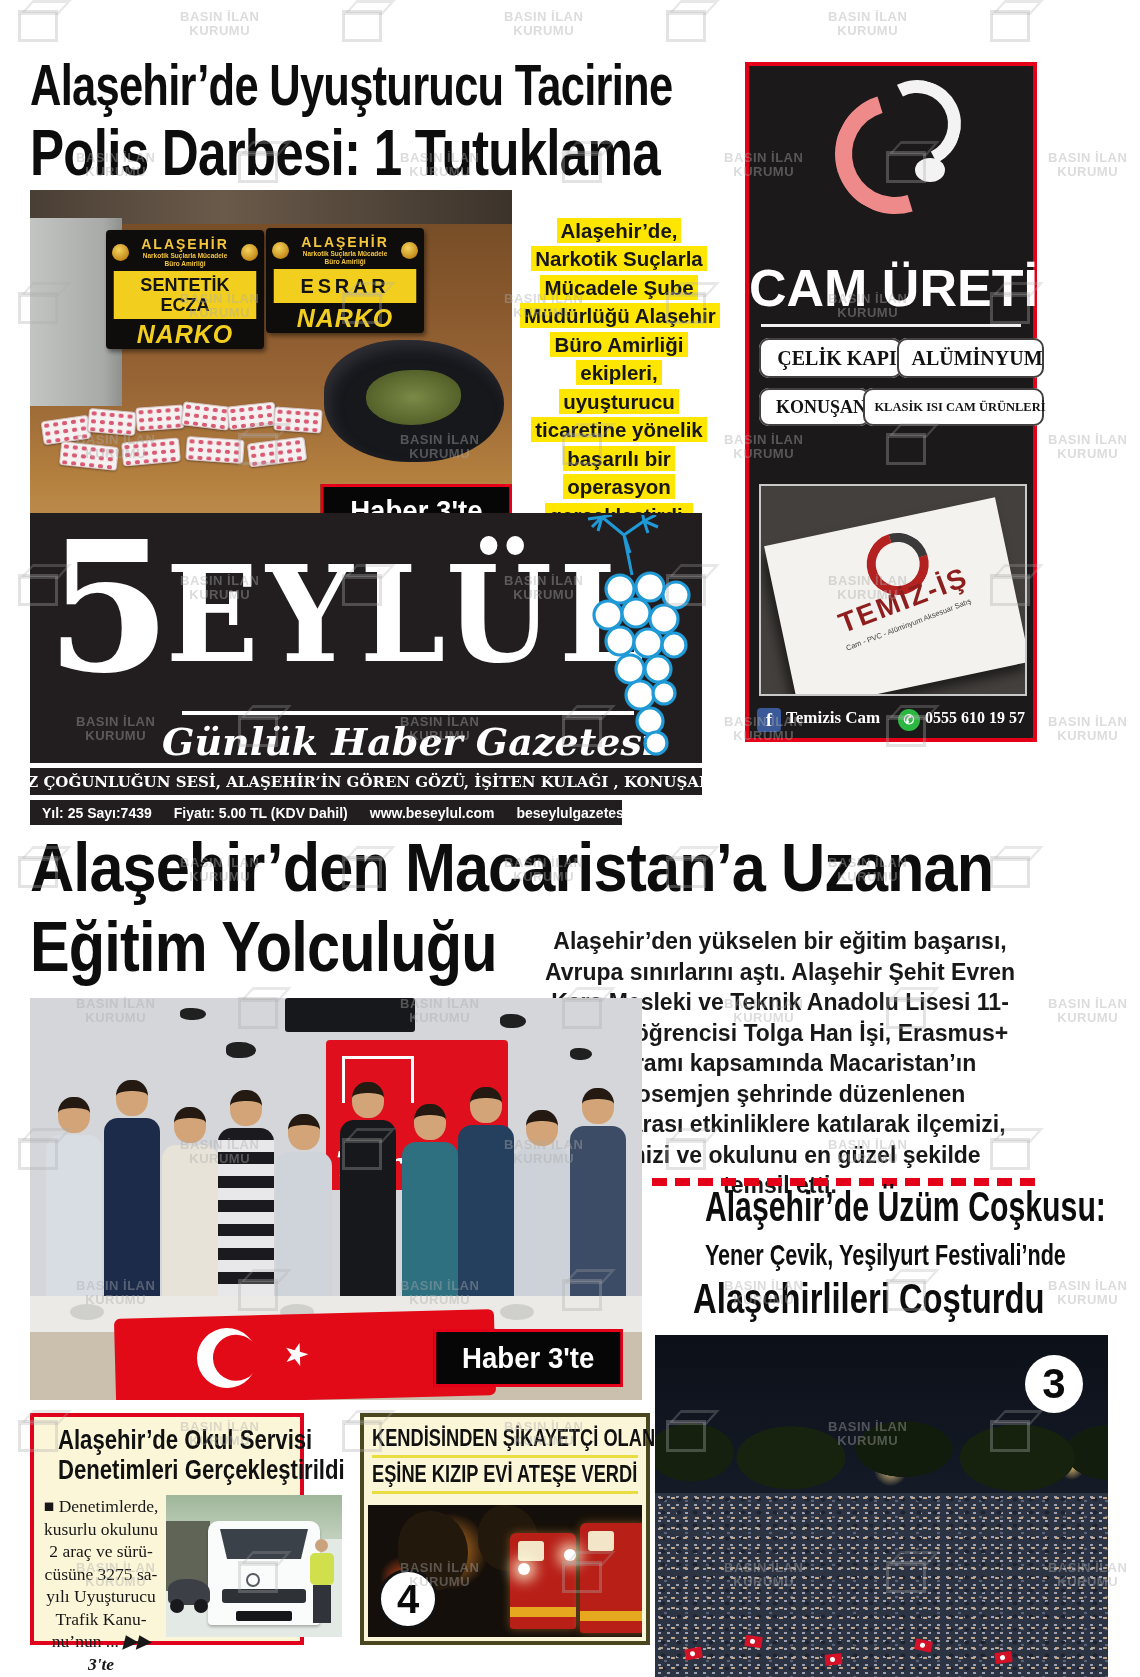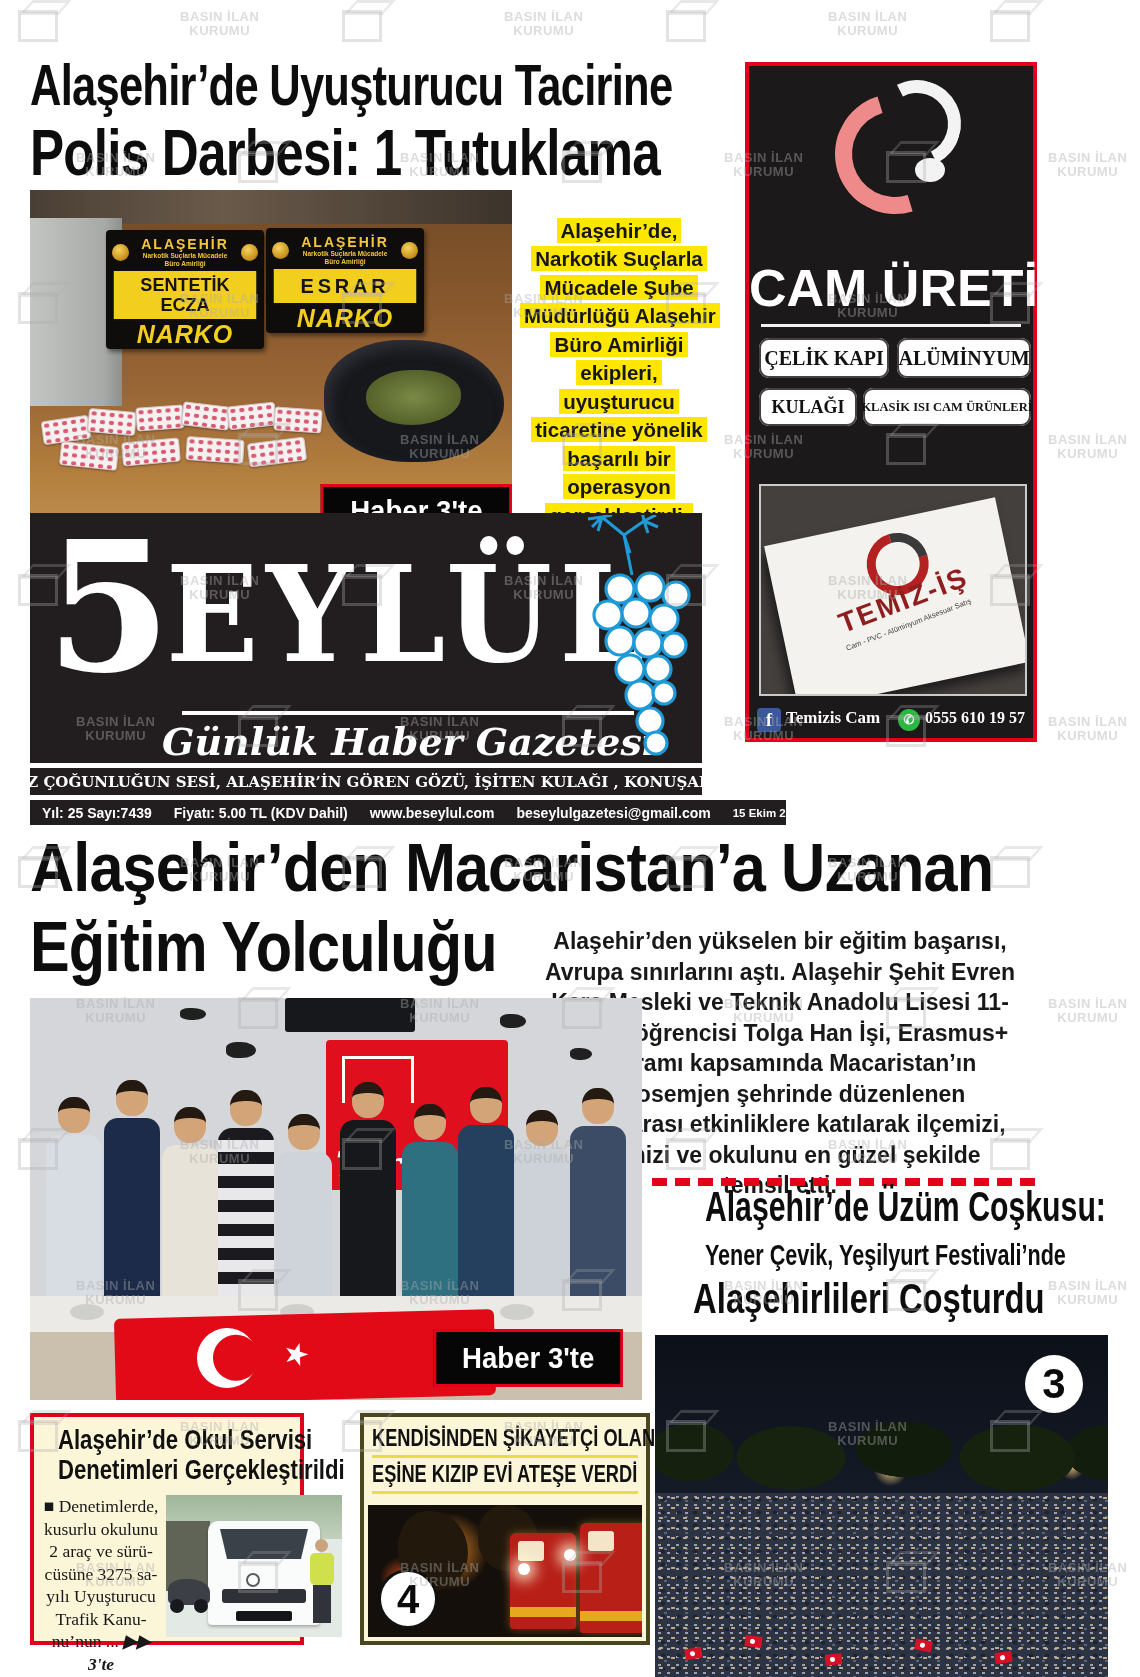--- a/index.html
+++ b/index.html
@@ -59,21 +59,21 @@
   .ad-logo .swirl-white{position:absolute;left:42px;top:0;width:62px;height:62px;border-radius:50%;
       border:13px solid #f3f3f3;border-bottom-color:transparent;border-left-color:transparent;transform:rotate(18deg);}
   .ad-logo .dot-white{position:absolute;left:84px;top:78px;width:30px;height:24px;border-radius:50%;background:#f3f3f3;}
   .ad-company{position:absolute;left:0;top:148px;width:100%;text-align:center;font-weight:bold;
               font-size:34px;letter-spacing:1px;white-space:nowrap;}
   .ad-product{position:absolute;left:0;top:192px;width:100%;text-align:center;font-weight:bold;
               font-size:52px;letter-spacing:0px;white-space:nowrap;}
   .ad-hr{position:absolute;left:12px;top:258px;width:260px;height:3px;background:#f2f2f2;}
   .ad-btn{position:absolute;background:#fff;color:#121212;border-radius:10px;display:flex;align-items:center;
           justify-content:center;font-family:"Liberation Serif",serif;font-weight:bold;white-space:nowrap;
-          box-shadow:0 0 0 2px #454040 inset;}
+          box-shadow:0 0 0 2px #454040 inset;padding-left:13px;}
   .ad-photo{position:absolute;left:10px;top:418px;width:264px;height:208px;background:#44403e;
             border:2px solid #c9c9c9;overflow:hidden;}
   .ad-card{position:absolute;left:18px;top:34px;width:236px;height:168px;background:#f4f2ee;
            transform:rotate(-12deg);box-shadow:-6px 8px 12px rgba(0,0,0,.55);}
   .ad-card-logo{position:absolute;left:96px;top:14px;width:44px;height:44px;border-radius:50%;
            border:9px solid #b32121;border-top-color:#3a3a3a;transform:rotate(40deg);}
   .ad-card-brand{position:absolute;left:30px;top:66px;width:190px;text-align:center;transform:rotate(-9deg);
            font-weight:bold;font-size:28px;letter-spacing:2px;color:#8e1d1d;}
   .ad-card-sub{position:absolute;left:30px;top:102px;width:190px;text-align:center;transform:rotate(-9deg);
            font-size:7.5px;color:#444;}
@@ -97,21 +97,21 @@
              font-weight:bold;font-size:180px;line-height:1;}
   .mh-word{position:absolute;left:136px;top:36px;color:#fff;font-family:"DejaVu Serif",serif;
            font-weight:bold;font-size:132px;line-height:1;letter-spacing:8px;transform:scaleX(.92);transform-origin:left top;}
   .mh-line{position:absolute;left:152px;top:198px;width:452px;height:4px;background:#fff;}
   .mh-sub{position:absolute;left:132px;top:206px;width:472px;text-align:center;color:#fff;
           font-family:"DejaVu Serif",serif;font-weight:bold;font-style:italic;font-size:38px;white-space:nowrap;}
   .mh-grapes{position:absolute;right:2px;top:2px;}
   .slogan-bar{position:absolute;left:30px;top:768px;width:672px;height:27px;background:#221e1f;color:#fff;
               display:flex;align-items:center;justify-content:center;font-family:"DejaVu Serif",serif;
               font-weight:bold;font-size:15px;white-space:nowrap;}
-  .info-bar{position:absolute;left:30px;top:800px;width:756px;height:25px;background:#221e1f;color:#fff;
+  .info-bar{position:absolute;left:30px;top:800px;width:592px;height:25px;background:#221e1f;color:#fff;
             display:flex;align-items:center;gap:22px;padding:0 12px;box-sizing:border-box;
             font-weight:bold;font-size:14px;white-space:nowrap;}
   .info-bar .date{margin-left:auto;font-size:11.5px;}
   
   .body2{position:absolute;left:545px;top:903px;width:470px;text-align:center;font-weight:bold;
          font-size:23px;line-height:30.5px;color:#181818;}
   
   .photo2{position:absolute;left:30px;top:998px;width:612px;height:402px;overflow:hidden;background:#d4d6da;}
   .p2-screen{position:absolute;left:255px;top:0px;width:130px;height:34px;background:#17181b;border-radius:3px;}
   .doodle{position:absolute;background:#202020;border-radius:40% 60% 55% 45%;}
@@ -267,21 +267,21 @@
   <div class="ad">
     <div class="ad-logo">
       <div class="swirl-red"></div>
         <div class="swirl-white"></div>
         <div class="dot-white"></div>
     </div>
     <div class="ad-product">CAM ÜRETİM</div>
     <div class="ad-hr"></div>
     <div class="ad-btn" style="left:10px;top:272px;width:130px;height:40px;font-size:20px;">ÇELİK KAPI</div>
     <div class="ad-btn" style="left:148px;top:272px;width:134px;height:40px;font-size:20px;">ALÜMİNYUM</div>
-    <div class="ad-btn" style="left:10px;top:322px;width:98px;height:38px;font-size:18px;">KULAĞI</div>
+    <div class="ad-btn" style="left:10px;top:322px;width:98px;height:38px;font-size:18px;">KONUŞAN</div>
     <div class="ad-btn" style="left:114px;top:322px;width:168px;height:38px;font-size:12.5px;">KLASİK ISI CAM ÜRÜNLERİ</div>
     <div class="ad-photo">
       <div class="ad-card">
         <div class="ad-card-logo"></div>
         <div class="ad-card-brand">TEMİZ-İŞ</div>
         <div class="ad-card-sub">Cam - PVC - Alüminyum Aksesuar Satış</div>
       </div>
     </div>
     <div class="ad-foot">
       <div class="fb-group">

